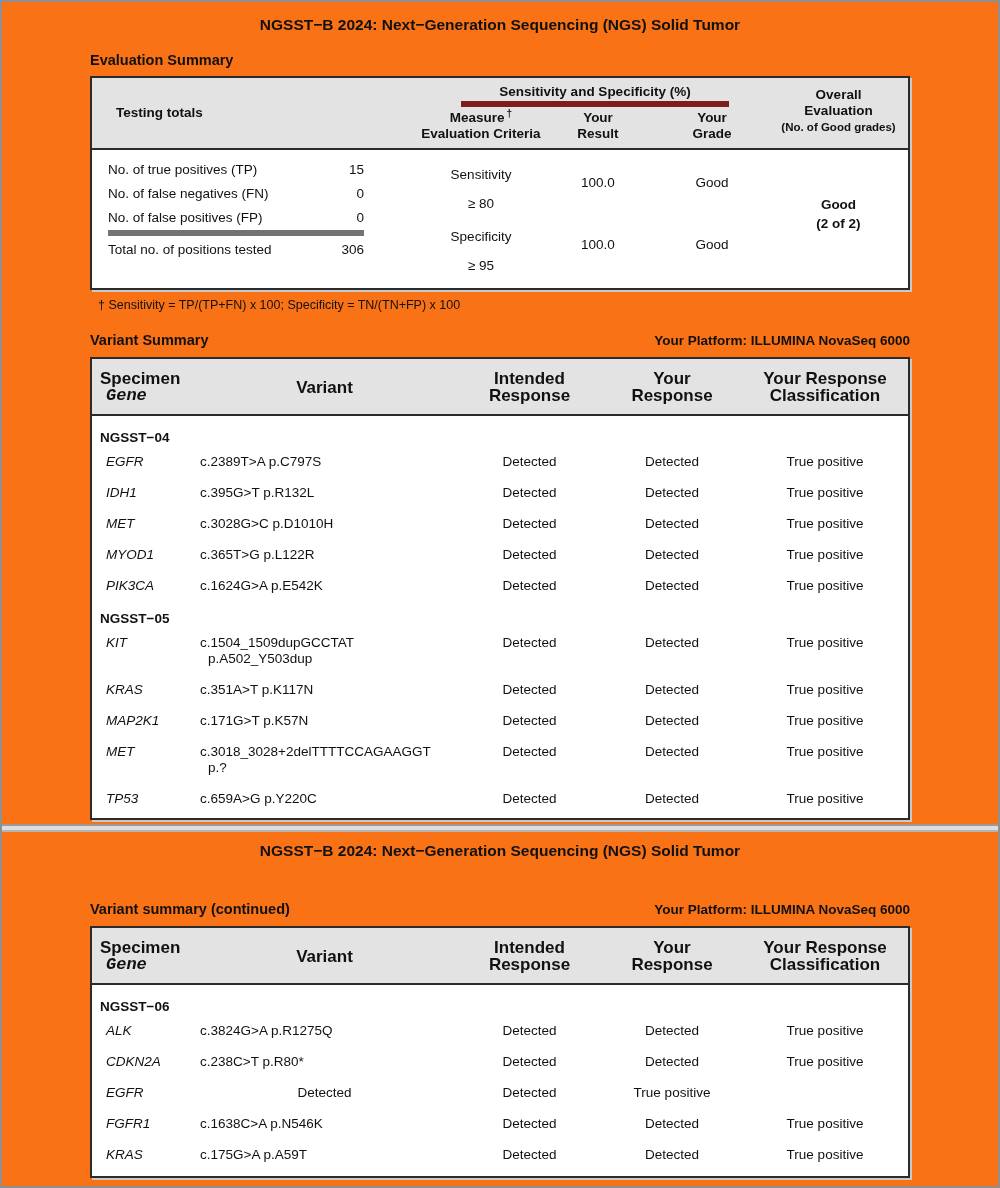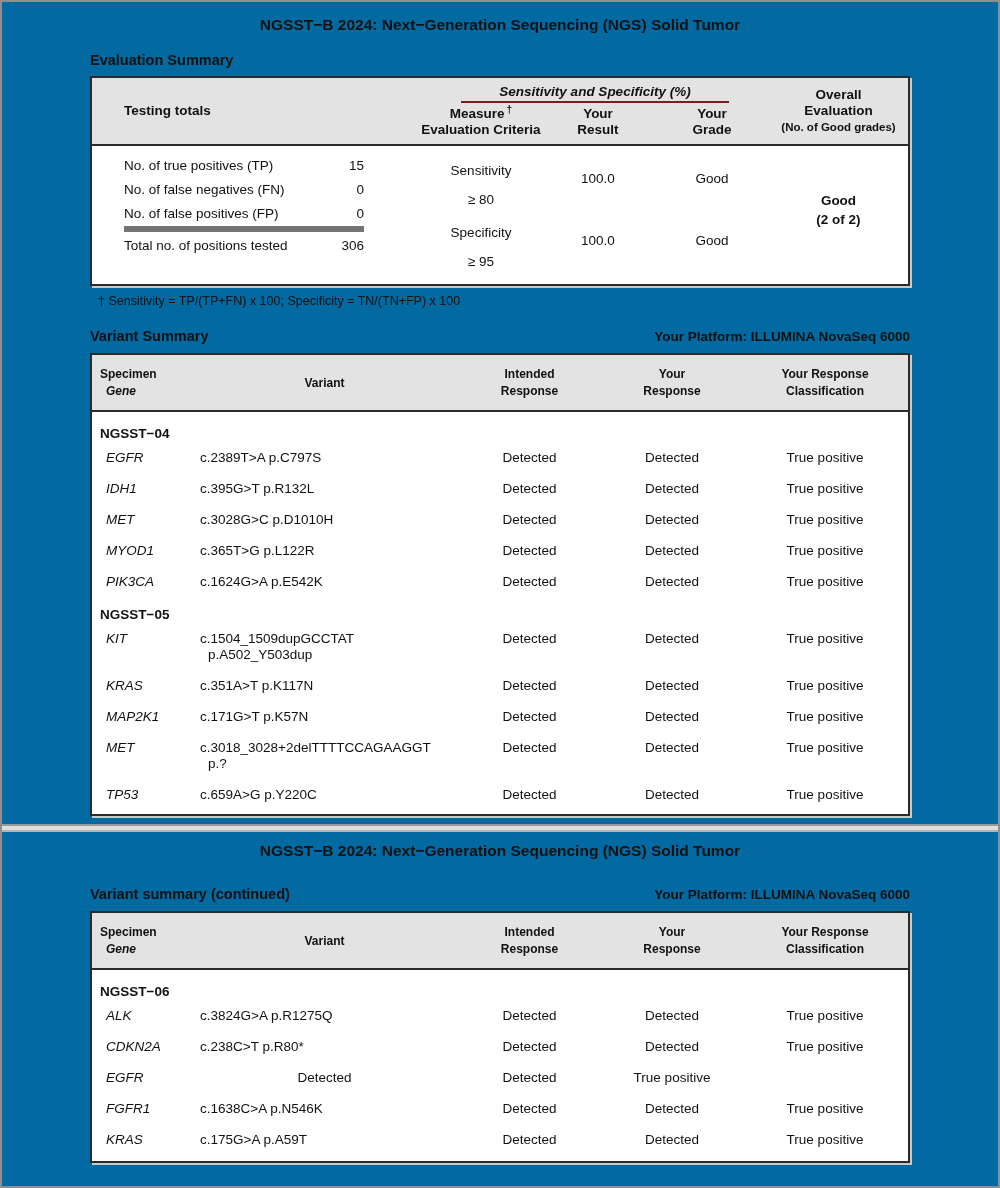--- a/index.html
+++ b/index.html
@@ -1,62 +1,62 @@
 <!DOCTYPE html>
 <html><head>
 <meta charset="utf-8">
 <style>
   html,body { margin:0; padding:0; background:#ffffff; }
   body { font-family:"Liberation Sans", sans-serif; color:#111; }
-  .frame { width:1000px; height:1188px; box-sizing:border-box; border:2px solid #8f8f8f; background:#0369a1; overflow:hidden; }
+  .frame { width:1000px; height:1188px; box-sizing:border-box; border:2px solid #8f8f8f; background:#f97316; overflow:hidden; }
   .page { padding:0 88px; box-sizing:border-box; overflow:hidden; }
   .page-one { height:822px; }
   .page-two { height:354px; }
   .doc-title { font-size:15.5px; font-weight:bold; text-align:center; margin:0; padding-top:14px; }
   .page-two .doc-title { padding-top:10px; }
   .section-heading { font-size:14.5px; font-weight:bold; margin:18px 0 8px 0; }
 
   
   .eval-table, .vtable { border:2px solid #2b2b2b; box-shadow:2px 2px 0 #c9c9c9; background:#fff; }
 
   
   .eval-header { display:grid; grid-template-columns:329px 120px 114px 114px 1fr;
                  background:#e3e3e3; border-bottom:2px solid #2b2b2b; padding:5px 0 6px;
                  font-weight:bold; font-size:13.5px; }
-  .eh-testing { grid-column:1; grid-row:1 / 3; display:flex; align-items:center; padding-left:32px; }
+  .eh-testing { grid-column:1; grid-row:1 / 3; display:flex; align-items:center; padding-left:24px; }
   .eh-group { grid-column:2 / 5; grid-row:1; text-align:center; padding-top:1px; }
-  .eh-group-label { display:inline-block; border-bottom:2px solid #7f1d1d; padding:0 38px 2px;font-style:italic; }
+  .eh-group-label { display:inline-block; border-bottom:6px solid #7f1d1d; padding:0 38px 2px; }
   .eh-sub { grid-row:2; text-align:center; line-height:16px; padding-top:3px; }
   .eh-measure { grid-column:2; } .eh-result { grid-column:3; } .eh-grade { grid-column:4; }
   .eh-overall { grid-column:5; grid-row:1 / 3; text-align:center; line-height:16px; padding-top:4px; }
   .eh-overall .small { font-size:11.5px; }
   sup.dagger { font-size:10px; line-height:0; margin-left:2px; }
 
   .eval-body { display:grid; grid-template-columns:329px 120px 114px 114px 1fr; padding:8px 0 6px; font-size:13.5px; }
   .eb-totals { padding-left:16px; width:256px; }
-  .totals-row { display:flex; justify-content:space-between; line-height:24px;margin-left:16px; }
+  .totals-row { display:flex; justify-content:space-between; line-height:24px; }
   .totals-row.sum-line { border-bottom:6px solid #737373; }
   .totals-row.total-final { line-height:27px; }
   .vblock { height:62px; display:flex; flex-direction:column; align-items:center; justify-content:center; text-align:center; line-height:17px;gap:12px; }
   .eb-col.offset .vblock { padding-bottom:14px; box-sizing:border-box; }
   .eb-overall { display:flex; flex-direction:column; align-items:center; justify-content:center; font-weight:bold; line-height:19px; padding-bottom:12px; text-align:center; }
   .eval-footnote { font-size:12.5px; margin:8px 0 0 8px; }
 
   
   .summary-bar { display:flex; justify-content:space-between; align-items:flex-end; margin:20px 0 9px; }
-  .page-two .summary-bar { margin-top:26px; }
+  .page-two .summary-bar { margin-top:41px; }
   .summary-bar h2 { font-size:14.5px; font-weight:bold; margin:0; }
   .platform { font-weight:bold; font-size:13.5px; }
 
   .vt-header { display:grid; grid-template-columns:100px 265px 145px 140px 1fr;
                background:#e3e3e3; border-bottom:2px solid #2b2b2b; padding:11px 0 10px;
-               font-weight:bold; font-size:12px; line-height:17px; }
+               font-weight:bold; font-size:17px; line-height:17px; }
   .vth { text-align:center; }
   .vth-specimen { text-align:left; padding-left:8px; }
-  .vth-specimen .it { font-style:italic; padding-left:6px; }
+  .vth-specimen .it { font-style:italic; padding-left:6px;font-family:Liberation Mono, monospace; }
   .vth-variant { display:flex; align-items:center; justify-content:center;text-align:right; }
   .vt-body { padding:4px 0 4px; font-size:13.5px; line-height:16px; }
   .page-two .vt-body { padding-bottom:6px; }
   .vt-group { font-weight:bold; padding:10px 0 0 8px; }
   .vt-row { display:grid; grid-template-columns:100px 265px 145px 140px 1fr; padding:8px 0 7px; align-items:start; }
   .vt-gene { font-style:italic; padding-left:14px; }
   .vt-variant { padding-left:8px; }
   .vline.cont { padding-left:8px; }
   .vt-c { text-align:center; }
 

